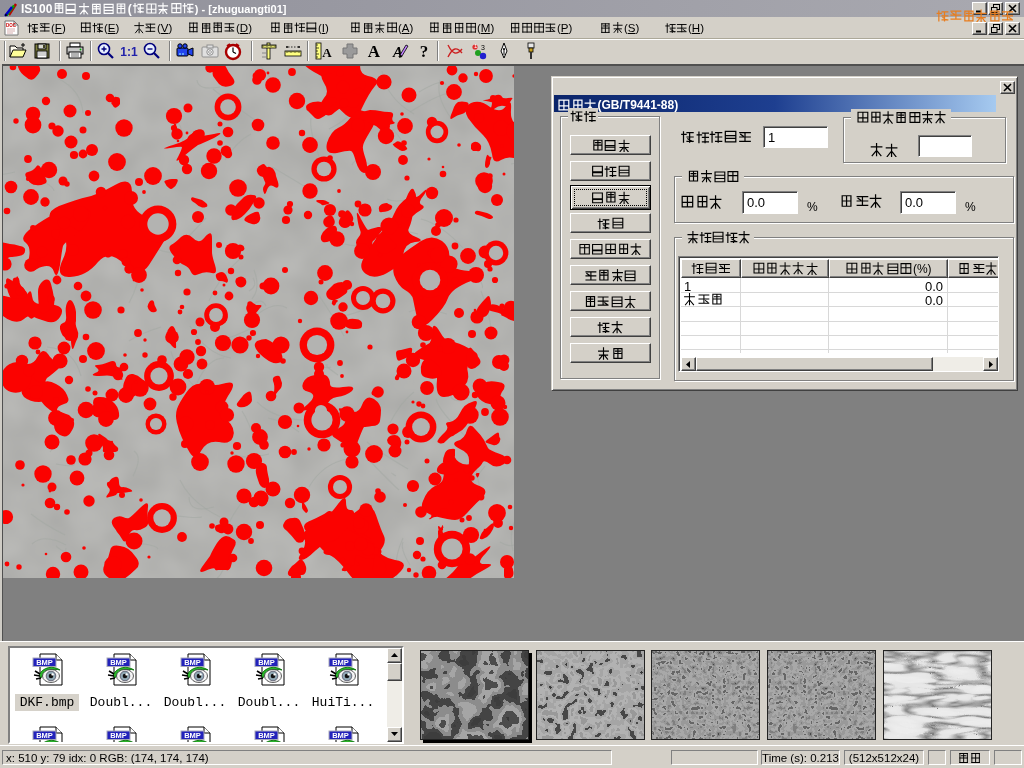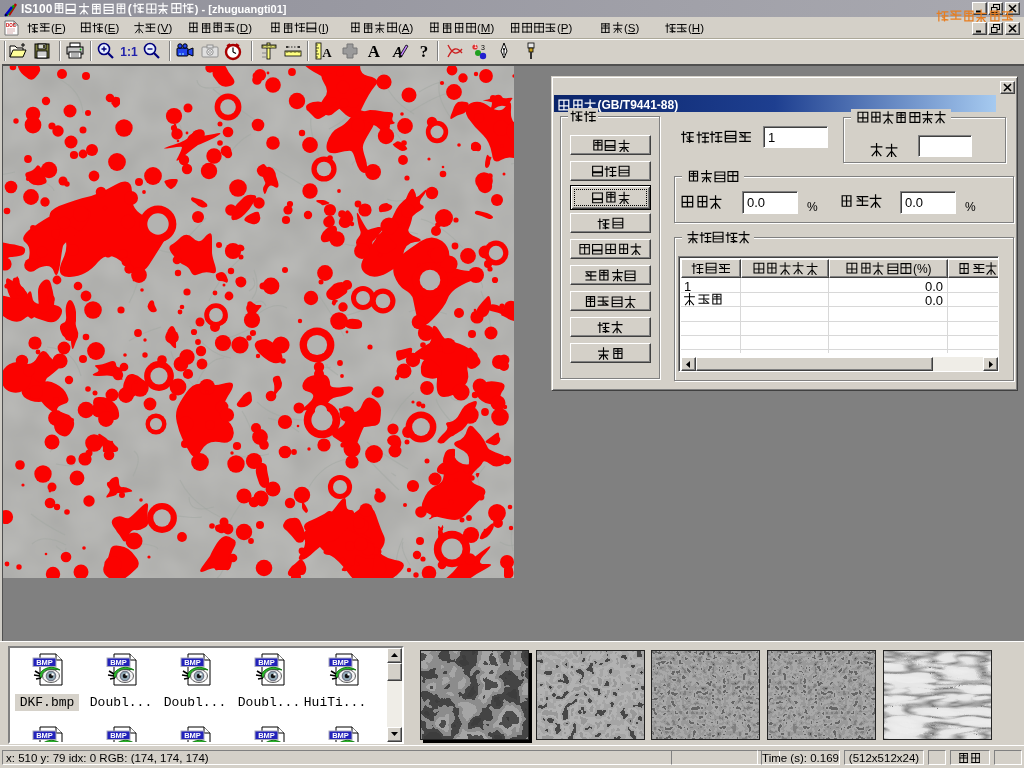--- a/index.html
+++ b/index.html
@@ -1476,21 +1476,21 @@
           <path d="M27 1 L27 7 L33 7" fill="#fff" stroke="#000"></path>
           <rect x="4" y="5" width="23" height="8.5" fill="#2222bb" stroke="#aab"></rect>
           <text x="15.5" y="12" font-family="Liberation Sans" font-size="7.5" font-weight="bold" fill="#fff" text-anchor="middle">BMP</text>
           <path d="M10 22 C14 14 24 12 31 17 C24 15 15 18 12 25 Z" fill="#2ab32a" stroke="#060" stroke-width="0.8"></path>
           <path d="M11 21 l-5 -3 M11 23 l-6 -1 M12 25 l-5 1" stroke="#000" stroke-width="1.6"></path>
           <ellipse cx="22" cy="23" rx="8.5" ry="6.5" fill="#f4f4f4" stroke="#333" stroke-width="0.8"></ellipse>
           <circle cx="22" cy="23" r="4.8" fill="#90a8b4" stroke="#667"></circle>
           <circle cx="22" cy="23" r="2.3" fill="#111"></circle>
           <circle cx="23.6" cy="21.4" r="1.2" fill="#fff"></circle>
         </svg></div>
-      <div style="position:absolute;left:287px;top:44px;width:76px;text-align:center;"><span style="font-family:'Liberation Mono',monospace;font-size:13px;">HuiTi...</span></div>
+      <div style="position:absolute;left:295px;top:44px;width:76px;text-align:center;"><span style="font-family:'Liberation Mono',monospace;font-size:13px;">HuiTi...</span></div>
       <div style="position:absolute;left:315px;top:78px;width:34px;height:34px"><svg width="34" height="34" viewBox="0 0 34 34">
           <path d="M11 1 L27 1 L33 7 L33 32 L11 32 Z" fill="#fff" stroke="#000"></path>
           <path d="M27 1 L27 7 L33 7" fill="#fff" stroke="#000"></path>
           <rect x="4" y="5" width="23" height="8.5" fill="#2222bb" stroke="#aab"></rect>
           <text x="15.5" y="12" font-family="Liberation Sans" font-size="7.5" font-weight="bold" fill="#fff" text-anchor="middle">BMP</text>
           <path d="M10 22 C14 14 24 12 31 17 C24 15 15 18 12 25 Z" fill="#2ab32a" stroke="#060" stroke-width="0.8"></path>
           <path d="M11 21 l-5 -3 M11 23 l-6 -1 M12 25 l-5 1" stroke="#000" stroke-width="1.6"></path>
           <ellipse cx="22" cy="23" rx="8.5" ry="6.5" fill="#f4f4f4" stroke="#333" stroke-width="0.8"></ellipse>
           <circle cx="22" cy="23" r="4.8" fill="#90a8b4" stroke="#667"></circle>
           <circle cx="22" cy="23" r="2.3" fill="#111"></circle>
@@ -1568,26 +1568,26 @@
       </svg></div>
     <div class="abs" style="left:767px;top:650px;width:109px;height:90px;background:#7e7e7e;border:1px solid #222;overflow:hidden"><svg width="109" height="90" style="transform:scaleX(-1);">
         <rect width="109" height="90" fill="#7e7e7e"></rect>
         <rect width="109" height="90" filter="url(#th3)"></rect>
       </svg></div>
     <div class="abs" style="left:883px;top:650px;width:109px;height:90px;background:#d8d8d4;border:1px solid #222;overflow:hidden"><svg width="109" height="90" style="transform:scaleX(1);">
         <rect width="109" height="90" fill="#d8d8d4"></rect>
         <rect width="109" height="90" filter="url(#th5)"></rect>
       </svg></div>
     <div class="abs" style="left:0;top:745px;width:1024px;height:23px;background:#d4d0c8;border-top:1px solid #fff"></div>
-    <div class="abs" style="left:2px;top:750px;width:778px;height:15px;border-top:1px solid #808080;border-left:1px solid #808080;border-right:1px solid #fff;border-bottom:1px solid #fff;display:flex;align-items:center;justify-content:flex-start;padding:0 3px;color:#000">
+    <div class="abs" style="left:2px;top:750px;width:610px;height:15px;border-top:1px solid #808080;border-left:1px solid #808080;border-right:1px solid #fff;border-bottom:1px solid #fff;display:flex;align-items:center;justify-content:flex-start;padding:0 3px;color:#000">
       <span style="font-size:11.5px;white-space:nowrap">x: 510 y: 79  idx: 0  RGB: (174, 174, 174)</span>
     </div>
     <div class="abs" style="left:671px;top:750px;width:87px;height:15px;border-top:1px solid #808080;border-left:1px solid #808080;border-right:1px solid #fff;border-bottom:1px solid #fff;display:flex;align-items:center;justify-content:flex-start;padding:0 3px;color:#000"></div>
     <div class="abs" style="left:761px;top:750px;width:79px;height:15px;border-top:1px solid #808080;border-left:1px solid #808080;border-right:1px solid #fff;border-bottom:1px solid #fff;display:flex;align-items:center;justify-content:center;padding:0 3px;color:#000">
-      <span style="font-size:11.5px;white-space:nowrap">Time (s): 0.169</span>
+      <span style="font-size:11.5px;white-space:nowrap">Time (s): 0.213</span>
     </div>
     <div class="abs" style="left:844px;top:750px;width:80px;height:15px;border-top:1px solid #808080;border-left:1px solid #808080;border-right:1px solid #fff;border-bottom:1px solid #fff;display:flex;align-items:center;justify-content:center;padding:0 3px;color:#000">
       <span style="font-size:11.5px;white-space:nowrap">(512x512x24)</span>
     </div>
     <div class="abs" style="left:928px;top:750px;width:18px;height:15px;border-top:1px solid #808080;border-left:1px solid #808080;border-right:1px solid #fff;border-bottom:1px solid #fff;display:flex;align-items:center;justify-content:flex-start;padding:0 3px;color:#000"></div>
     <div class="abs" style="left:950px;top:750px;width:40px;height:15px;border-top:1px solid #808080;border-left:1px solid #808080;border-right:1px solid #fff;border-bottom:1px solid #fff;display:flex;align-items:center;justify-content:center;padding:0 3px;color:#000">
       <span style="display:inline-flex;gap:0.5px">
         <svg width="12" height="12" viewBox="0 0 16 16" style="flex:none">
           <path d="M2.5 2.0L12.5 2.0M2.5 2.0L2.5 14.0M12.5 2.0L12.5 14.0M2.5 14.0L12.5 14.0M2.5 8.0L12.5 8.0M7.5 2.0L7.5 14.0M4.5 5.0L10.5 5.0" stroke="currentColor" stroke-width="1.3" fill="none" stroke-linecap="square"></path>
         </svg>

